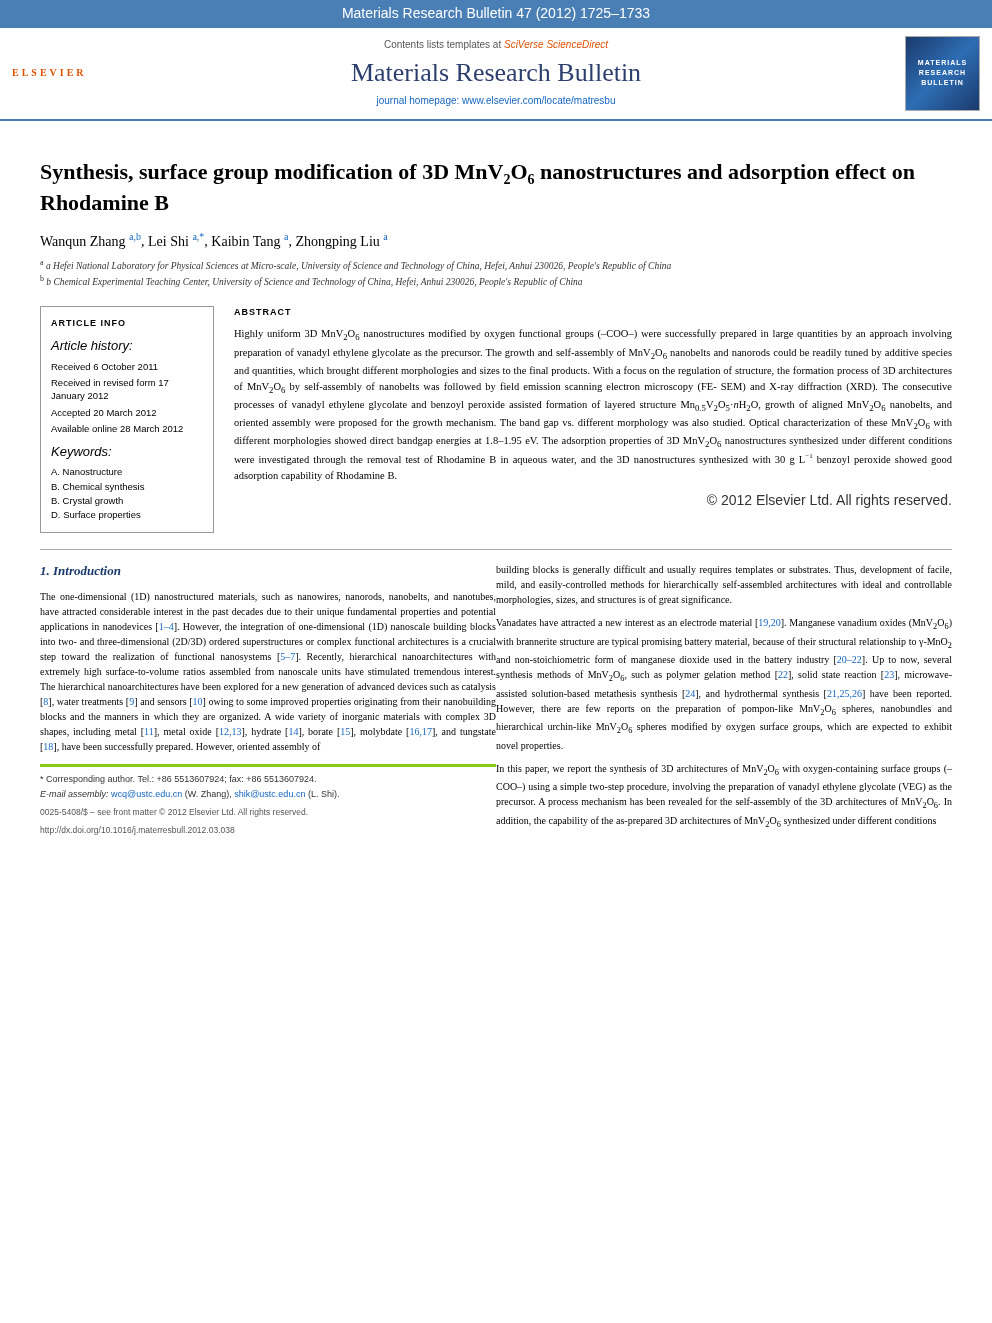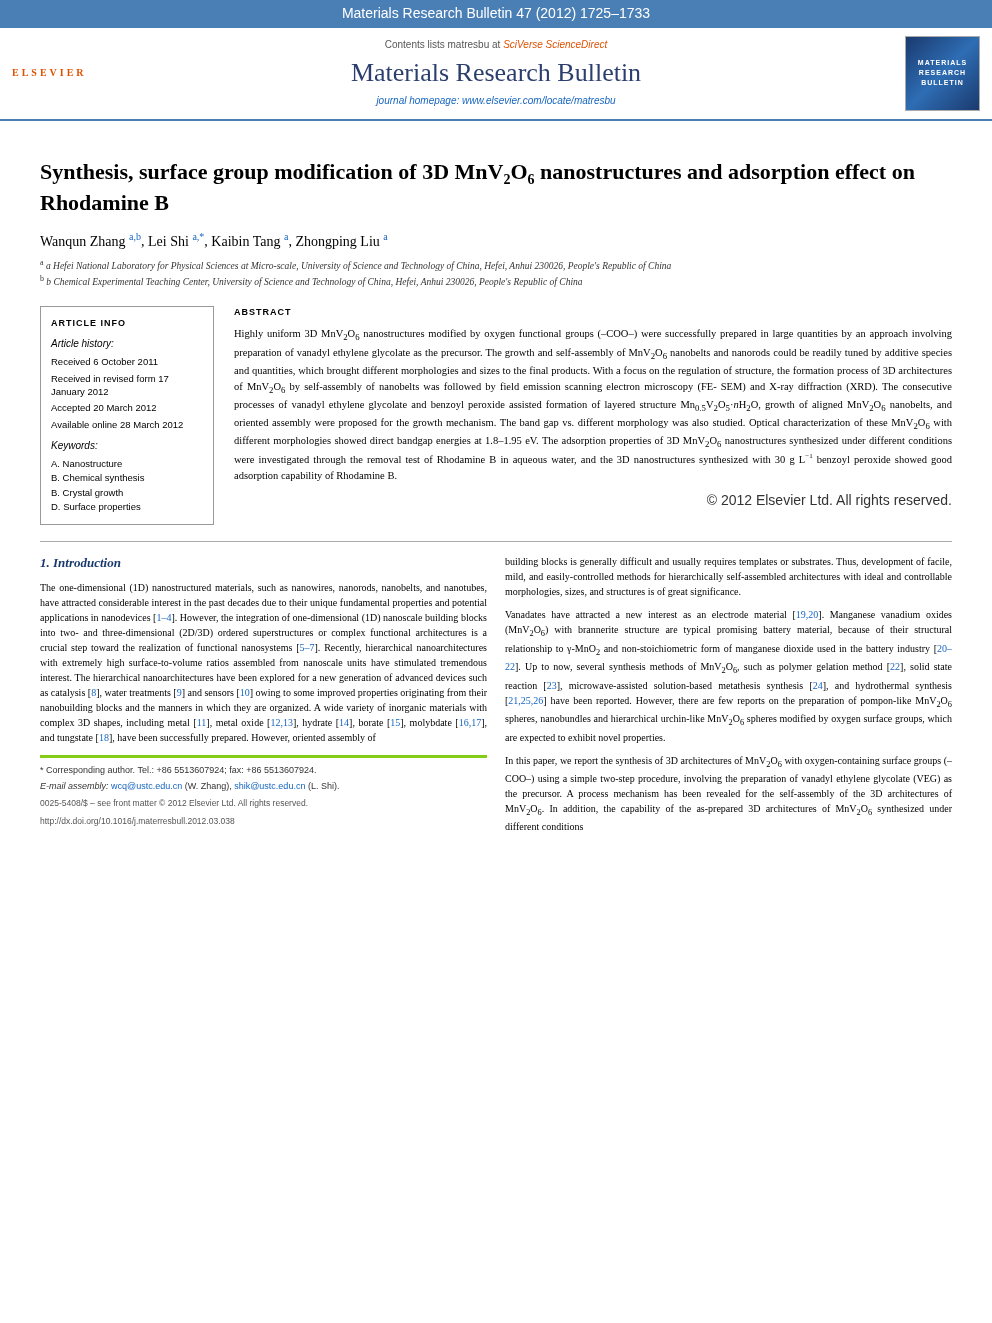--- a/index.html
+++ b/index.html
@@ -67,21 +67,20 @@
       font-size: 26px;
       font-weight: normal;
       color: #2c3e6e;
       font-family: 'Times New Roman', Times, serif;
     }
     .journal-homepage {
       font-size: 10px;
       font-family: Arial, sans-serif;
       color: #555;
       margin-top: 3px;
-      font-style: italic;
     }
     .journal-homepage span { color: #1565c0; }
     .journal-header-right {
       width: 90px;
       flex-shrink: 0;
       display: flex;
       align-items: center;
       justify-content: flex-end;
     }
     .journal-cover-img {
@@ -165,21 +164,21 @@
       font-size: 9px;
       font-weight: bold;
       letter-spacing: 1px;
       text-transform: uppercase;
       margin-bottom: 8px;
       font-family: Arial, sans-serif;
       color: #000;
     }
     .article-info .section-title {
       font-style: italic;
-      font-size: 10px;
+      font-size: 13px;
       margin-bottom: 4px;
       font-family: Arial, sans-serif;
     }
     .article-info p {
       margin-bottom: 3px;
       font-size: 9.5px;
       color: #000;
     }
     .keywords-section { margin-top: 8px; }
     .keyword-item {
@@ -215,21 +214,21 @@
     
     .divider {
       border: none;
       border-top: 1px solid #aaa;
       margin: 12px 0;
     }
 
     
     .body-two-col {
       display: flex;
-      gap: 18px;
+      gap: 0;
     }
     .body-left {
       flex: 1;
     }
     .body-right {
       flex: 1;
     }
 
     
     .section-heading {
@@ -279,21 +278,21 @@
 </div>
 
 <div class="journal-header">
   <div class="journal-header-left">
     <div class="elsevier-logo">
       <span>ELSEVIER</span>
     </div>
   </div>
   <div class="journal-header-center">
     <div class="contents-line">
-      <span>Contents lists matresbu at</span>
+      <span>Contents lists templates at</span>
       <span class="sciverse-link">SciVerse ScienceDirect</span>
     </div>
     <div class="journal-title">Materials Research Bulletin</div>
     <div class="journal-homepage">
       <span>journal homepage: www.elsevier.com/locate/matresbu</span>
     </div>
   </div>
   <div class="journal-header-right">
     <div class="journal-cover-img">
       <span>MATERIALS</span>

